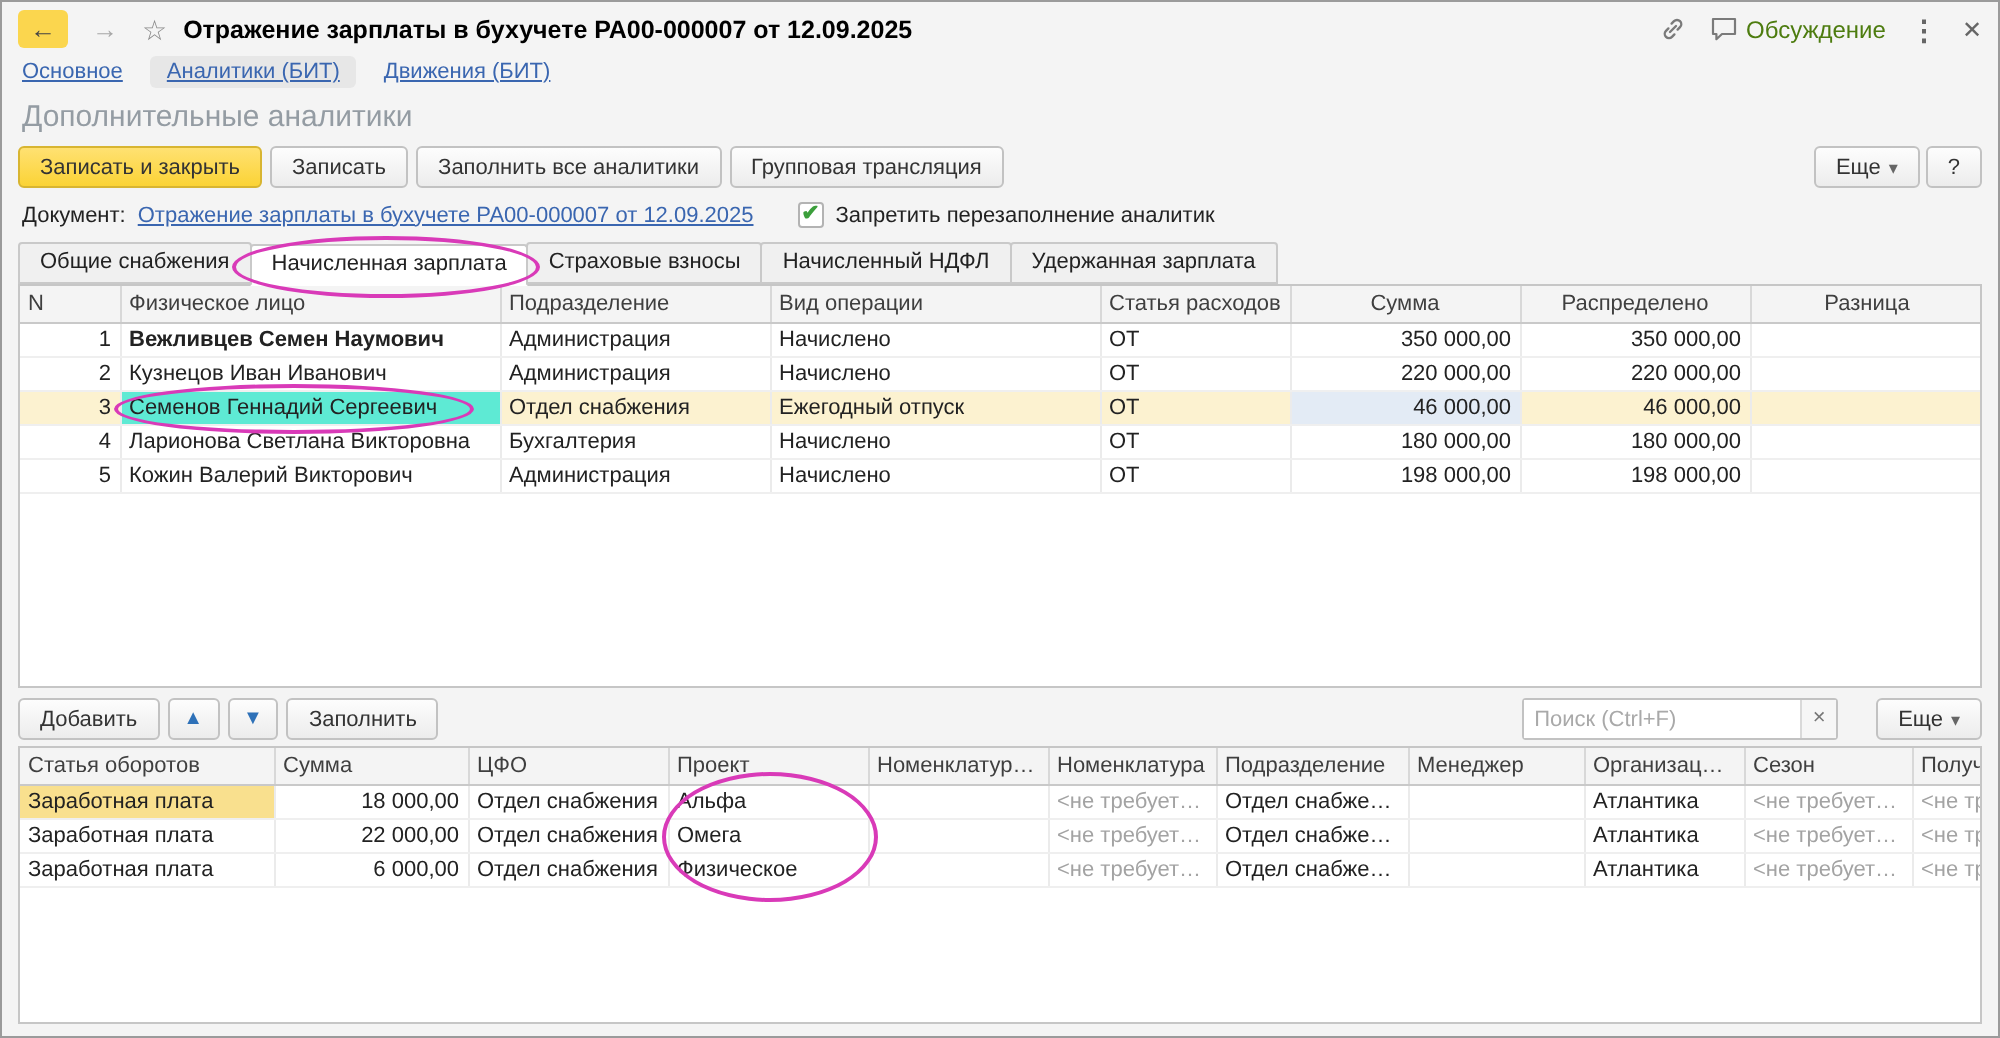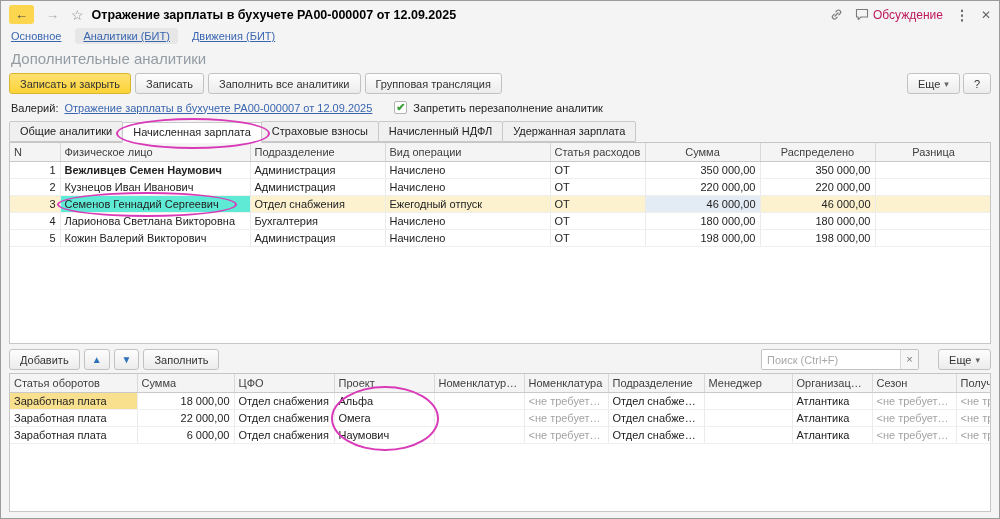--- a/index.html
+++ b/index.html
@@ -12,21 +12,21 @@
   .topbar{ display:flex; align-items:center; gap:6px; padding:3px 8px 2px; height:26px; }
   .navbtn{ width:25px; height:19px; border:none; border-radius:3px; background:transparent;
            font-size:13px; line-height:1; cursor:pointer; color:#444; }
   .navbtn.back{ background:#fbd64e; }
   .navbtn.fwd{ color:#a8a8a8; }
   .star{ color:#8a8a8a; font-size:14px; cursor:pointer; }
   .wtitle{ font-weight:bold; font-size:12.5px; color:#000; margin-left:2px; white-space:nowrap; }
   .topbar-right{ margin-left:auto; display:flex; align-items:center; gap:12px; color:#777; }
   .tb-icon{ cursor:pointer; display:inline-flex; align-items:center; gap:4px; font-size:12px; color:#666; }
   .tb-icon.dots{ font-size:14px; font-weight:bold; }
-  .discussion{ color:#be185d; }
+  .discussion{ color:#4d7c0f; }
 
   
   .navrow{ display:flex; align-items:center; gap:14px; padding:1px 10px 3px; height:20px; }
   .navlink{ color:#3a66b0; text-decoration:underline; cursor:pointer; white-space:nowrap; }
   .navlink.active{ background:#e7e7e7; border-radius:3px; padding:2px 8px; }
 
   
   .heading{ color:#949ca3; font-size:15px; padding:3px 10px 5px; height:25px; }
 
   
@@ -129,30 +129,30 @@
     <div class="tb-right">
       <button class="btn" type="button">
         <span>Еще</span>
         <span class="caret">▾</span>
       </button>
       <button class="btn" type="button">?</button>
     </div>
   </div>
 
   <div class="docrow">
-    <span>Валерий:</span>
+    <span>Документ:</span>
     <a class="doclink">Отражение зарплаты в бухучете РА00-000007 от 12.09.2025</a>
     <span class="checkbox">
       <span class="check">✔</span>
     </span>
     <span>Запретить перезаполнение аналитик</span>
   </div>
 
   <div class="tabs">
-      <span class="tab">Общие аналитики</span>
+      <span class="tab">Общие снабжения</span>
       <span class="tab active">Начисленная зарплата</span>
       <span class="tab">Страховые взносы</span>
       <span class="tab">Начисленный НДФЛ</span>
       <span class="tab">Удержанная зарплата</span>
     </div>
 
   <div class="tablebox upper-box">
     <table class="grid" id="upper-table" style="width: 982px;">
         <colgroup>
           <col style="width: 50px;">
@@ -306,21 +306,21 @@
             <td style="text-align: left;">Отдел снабжения</td>
             <td style="text-align: left;"></td>
             <td style="text-align: left;">Атлантика</td>
             <td class="muted" style="text-align: left;">&lt;не требуется&gt;</td>
             <td class="muted" style="text-align: left;">&lt;не требуется&gt;</td>
           </tr>
           <tr>
             <td style="text-align: left;">Заработная плата</td>
             <td style="text-align: right;">6 000,00</td>
             <td style="text-align: left;">Отдел снабжения</td>
-            <td class="annot-proj" style="text-align: left;">Наумович</td>
+            <td class="annot-proj" style="text-align: left;">Физическое</td>
             <td style="text-align: left;"></td>
             <td class="muted" style="text-align: left;">&lt;не требуется&gt;</td>
             <td style="text-align: left;">Отдел снабжения</td>
             <td style="text-align: left;"></td>
             <td style="text-align: left;">Атлантика</td>
             <td class="muted" style="text-align: left;">&lt;не требуется&gt;</td>
             <td class="muted" style="text-align: left;">&lt;не требуется&gt;</td>
           </tr>
         </tbody>
       </table>

